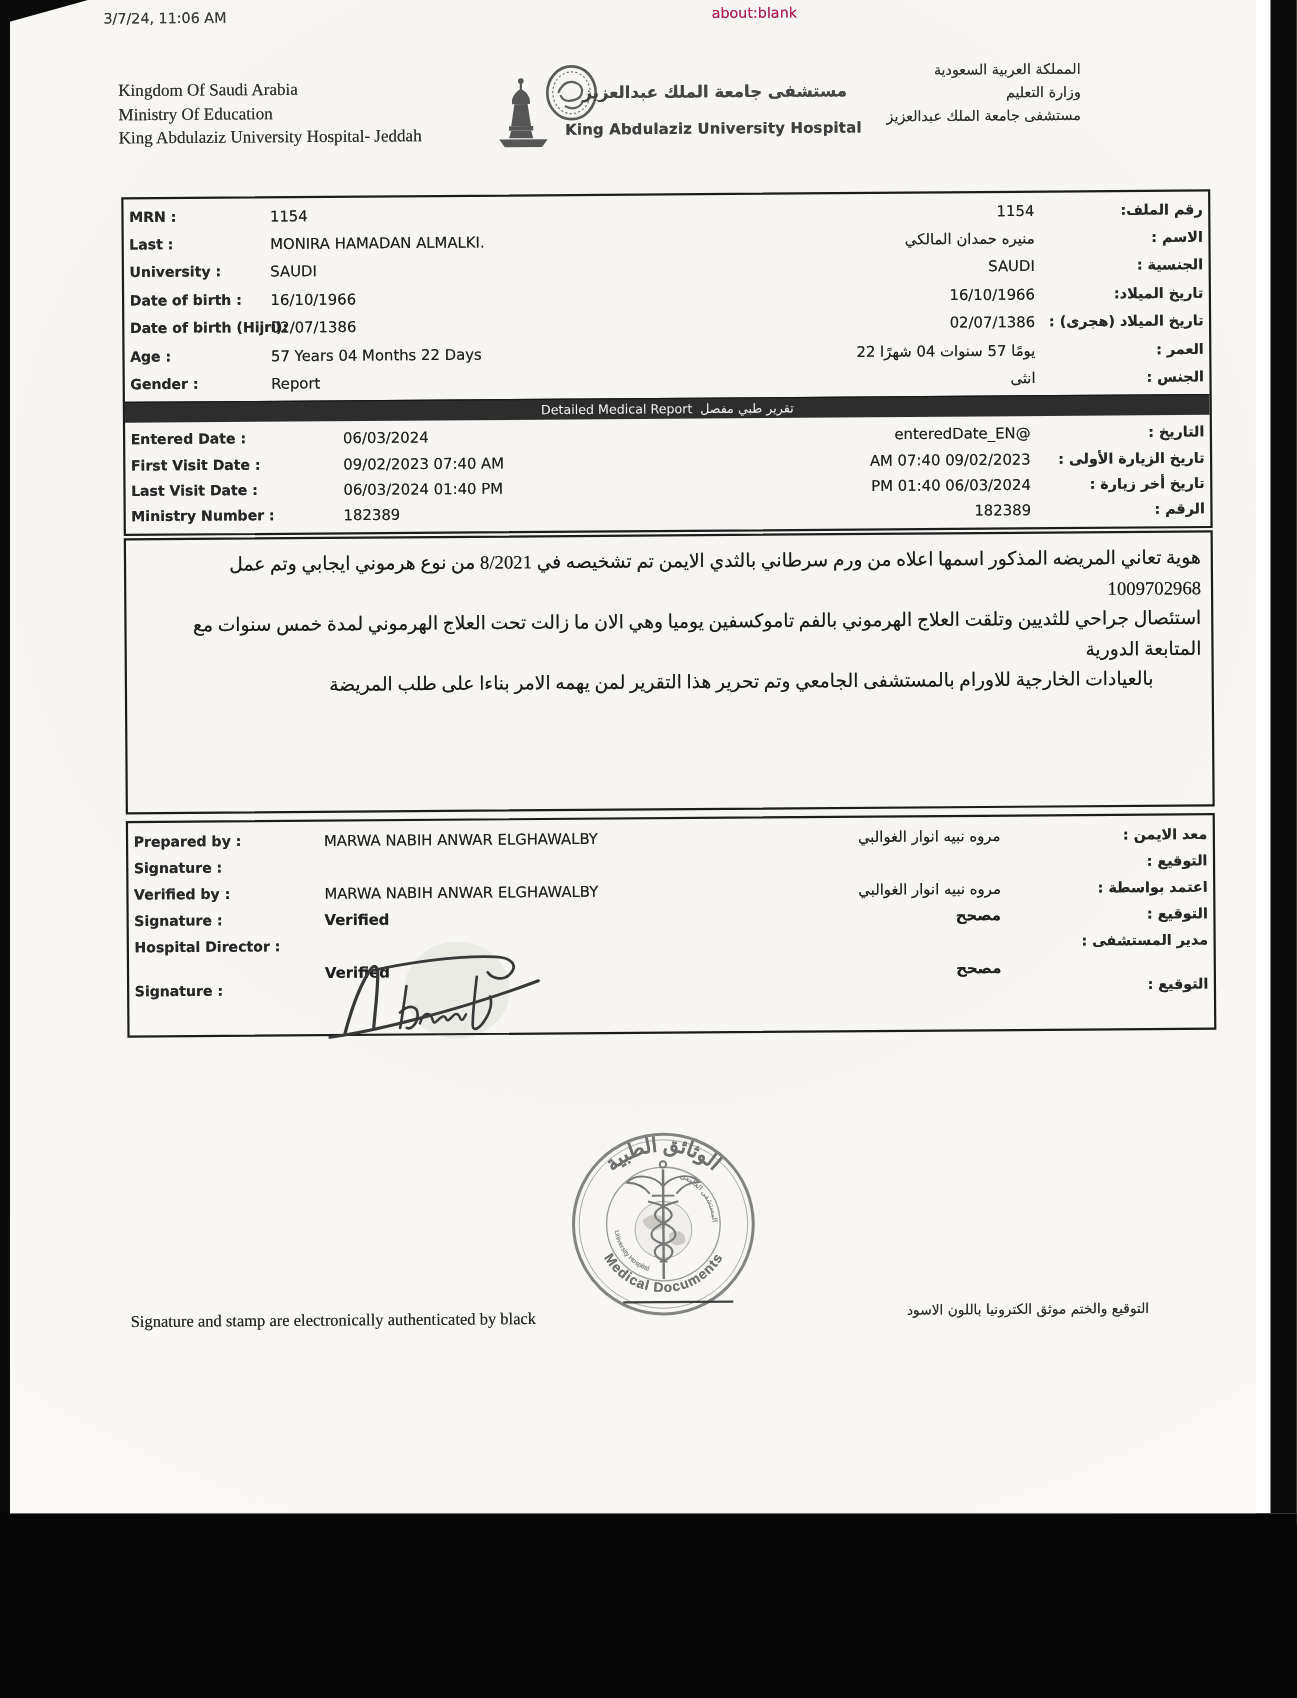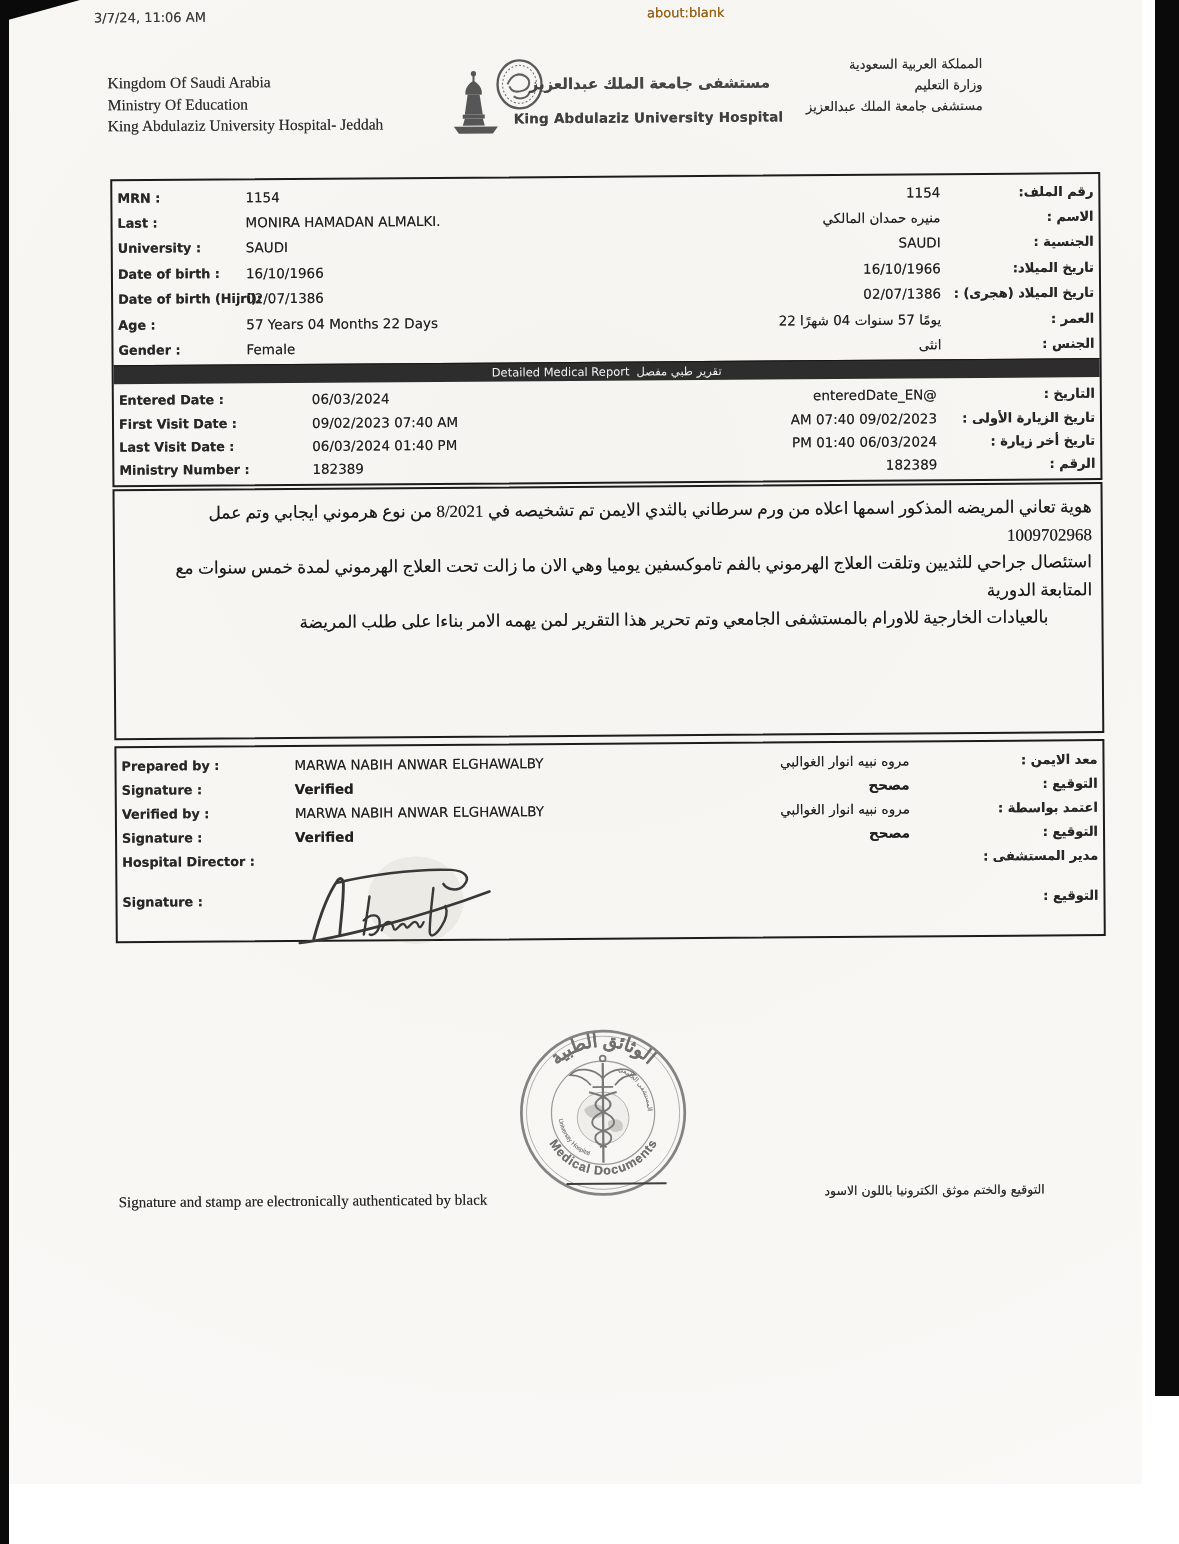--- a/index.html
+++ b/index.html
@@ -1,26 +1,26 @@
 <!DOCTYPE html>
 <html><head>
 <meta charset="utf-8">
 <style>
   html,body{margin:0;padding:0;background:#060606;}
-  .stage{position:relative;width:1179px;height:1544px;background:#060606;overflow:hidden;
+  .stage{position:relative;width:1179px;height:1376px;background:#060606;overflow:hidden;
          font-family:"DejaVu Sans",sans-serif;}
   .paper{position:absolute;left:9px;top:0;width:1170px;height:1544px;background:#ffffff;}
   .scan-area{position:absolute;left:0;top:0;width:1133px;height:1484px;
       background:radial-gradient(140% 100% at 50% 32%, #f5f4f1 0%, #f8f7f4 55%, #fbfaf8 92%);}
   .sheet{position:absolute;left:0;top:0;width:1146px;height:1544px;
       transform:rotate(-0.42deg);transform-origin:560px 420px;color:#242424;
       text-shadow:0 0 .45px rgba(35,35,35,.65);}
   
   .hdr-dt{position:absolute;left:88px;top:7px;font-size:13px;color:#3a3a3a;}
-  .hdr-title{position:absolute;left:641px;top:6px;font-size:13px;color:#a16207;}
+  .hdr-title{position:absolute;left:641px;top:6px;font-size:13px;color:#be185d;}
   
   .lh-en{position:absolute;left:101px;top:69px;font-family:"Liberation Serif",serif;
          font-size:15.5px;line-height:21.5px;color:#2d2d2d;}
   .lh-ar{position:absolute;right:170px;top:56px;direction:rtl;text-align:right;
          font-size:13px;line-height:21px;color:#2e2e2e;}
   .logo{position:absolute;left:437px;top:58px;width:290px;height:80px;color:#4b4b4b;}
   .logo svg{position:absolute;}
   .logo .t-ar{position:absolute;left:86px;top:17px;font-weight:bold;font-size:15px;
       direction:rtl;color:#454545;white-space:nowrap;}
   .logo .t-en{position:absolute;left:70px;top:52px;font-weight:bold;font-size:13.5px;
@@ -38,21 +38,21 @@
   .srow.last{margin-top:16px;}
   .cell{position:absolute;top:50%;transform:translateY(-50%);white-space:nowrap;}
   .c-le{left:5px;font-weight:bold;font-size:12.8px;color:#272727;}
   .c-ve{left:133px;font-size:13.5px;color:#1f1f1f;}
   .vrow .c-ve{left:198px;}
   .srow .c-ve{left:178px;}
   .c-va{right:158px;direction:rtl;font-size:13.5px;color:#1f1f1f;}
   .vrow .c-va{right:163px;}
   .srow .c-va{right:193px;}
   .c-la{right:5px;direction:rtl;font-weight:bold;font-size:13px;color:#262626;}
-  .vb{font-weight:bold;}
+  .vb{font-weight:bold;margin-top:48px;}
   
   .bar{height:18px;background:#2d2d2d;border-top:1px solid #161616;color:#f2f2f2;
        text-align:center;font-size:11.5px;line-height:18px;text-shadow:none;}
   .bar .bar-ar{margin-left:7px;}
   
   .para{direction:rtl;text-align:right;font-family:"Liberation Serif",serif;
         font-size:17px;line-height:27.5px;color:#191919;padding:9px 9px 0 12px;}
   .para .l3{margin-right:44px;}
   
   .sig-svg{position:absolute;left:176px;top:108px;width:205px;height:92px;}
@@ -146,21 +146,21 @@
             <span class="cell c-la">تاريخ الميلاد (هجرى) :</span>
           </div>
           <div class="prow">
             <span class="cell c-le">Age :</span>
             <span class="cell c-ve">57 Years 04 Months 22 Days</span>
             <span class="cell c-va">يومًا 57 سنوات 04 شهرًا 22</span>
             <span class="cell c-la">العمر :</span>
           </div>
           <div class="prow">
             <span class="cell c-le">Gender :</span>
-            <span class="cell c-ve">Female</span>
+            <span class="cell c-ve">Report</span>
             <span class="cell c-va">انثى</span>
             <span class="cell c-la">الجنس :</span>
           </div>
         </div>
 
         <div class="bar">
           <span>Detailed Medical Report</span><span class="bar-ar">تقرير طبي مفصل</span>
         </div>
 
         <div class="visit-rows">

